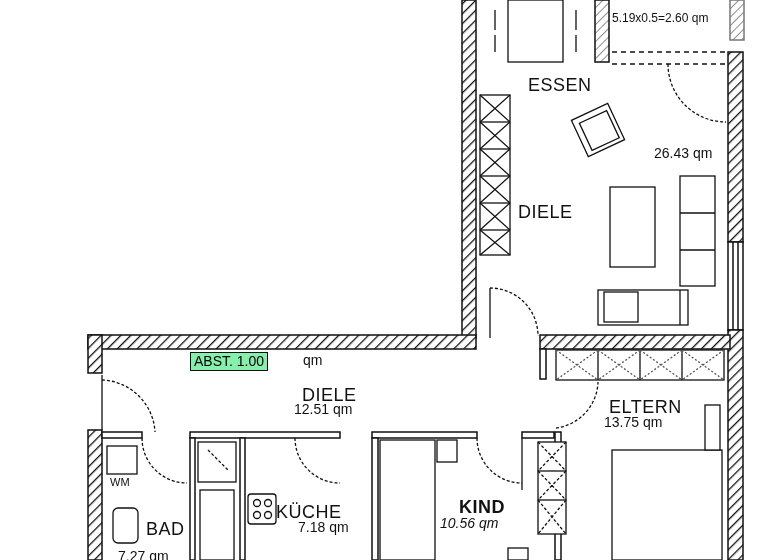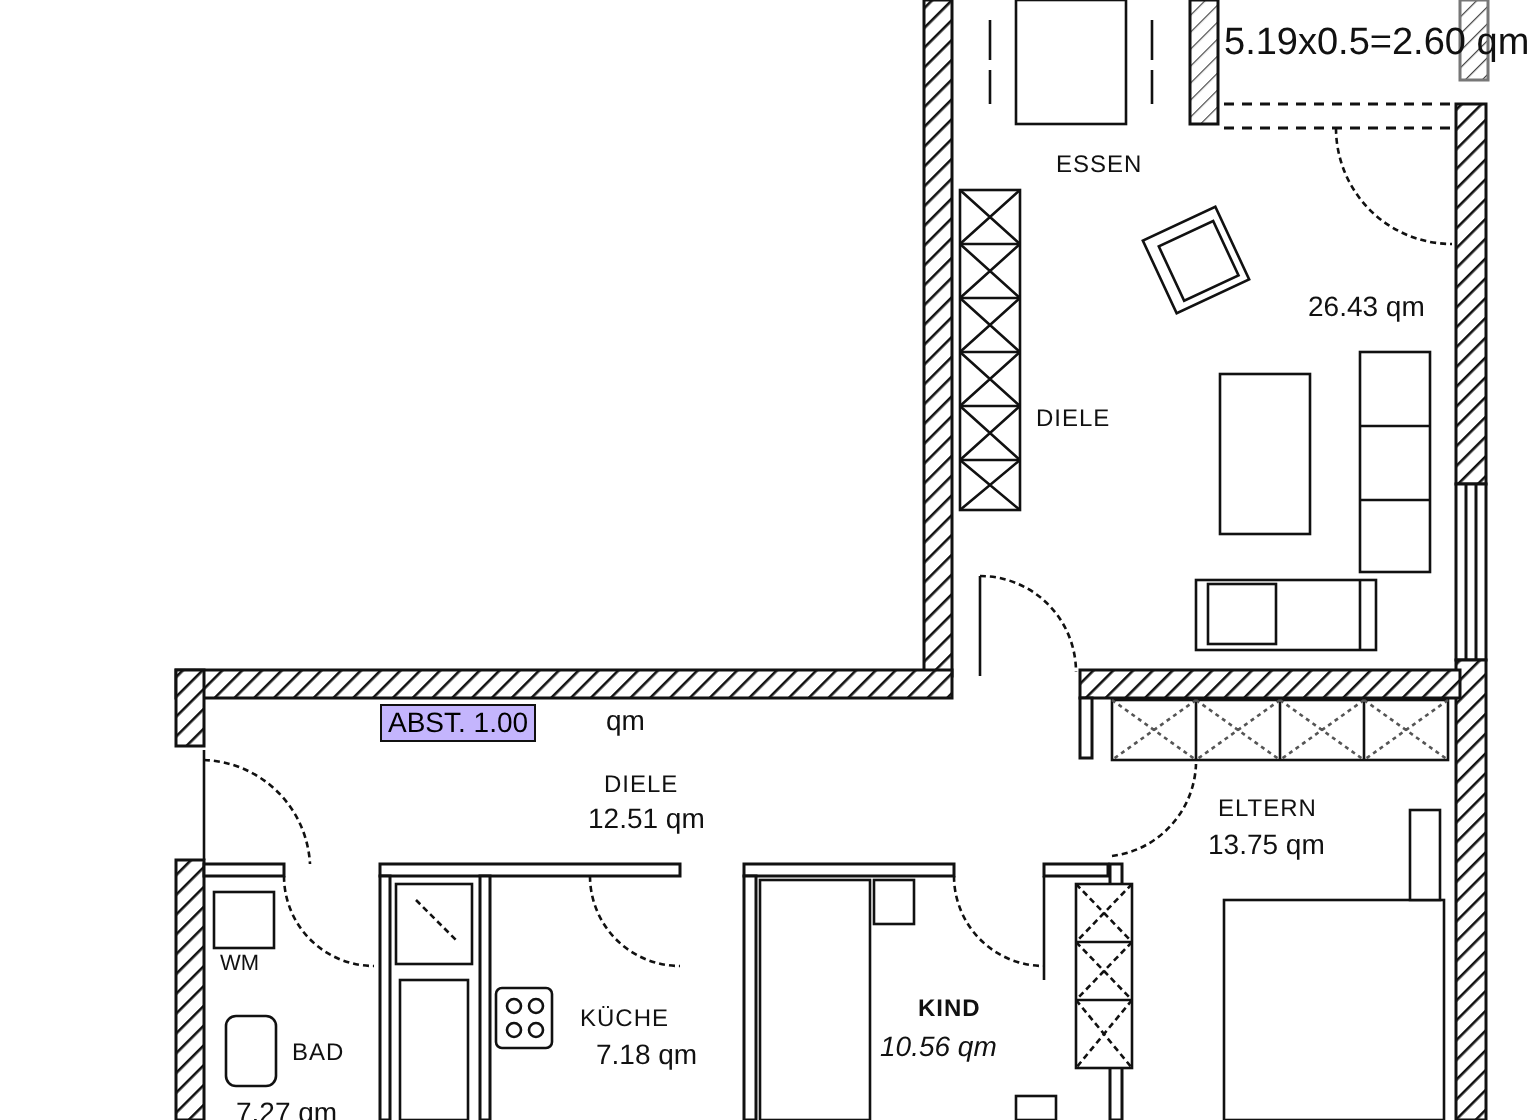--- a/index.html
+++ b/index.html
@@ -11,26 +11,26 @@
     }
     #plan { position: absolute; left: 0; top: 0; width: 768px; height: 560px; }
     .label {
       position: absolute;
       font-family: "Liberation Sans", "DejaVu Sans", sans-serif;
       color: #111;
       text-align: center;
       line-height: 1.05;
       white-space: nowrap;
     }
-    .room-name { font-size: 12px; letter-spacing: 0.5px; }
+    .room-name { font-size: 18px; letter-spacing: 0.5px; }
     .room-area { font-size: 14px; }
     .small { font-size: 11px; }
     .abst-box {
       position: absolute; border: 1.5px solid #111; padding: 0 3px;
-      font-size: 14px; line-height: 17px; background: #c4b5fd;
+      font-size: 14px; line-height: 17px; background: #86efac;
     }
   </style>
 </head>
 <body>
 
 <svg id="plan" viewBox="0 0 768 560" xmlns="http://www.w3.org/2000/svg">
   <defs>
     <pattern id="hatch" patternUnits="userSpaceOnUse" width="7" height="7" patternTransform="rotate(45)">
       <rect width="7" height="7" fill="#fff"></rect>
       <line x1="0" y1="0" x2="0" y2="7" stroke="#111" stroke-width="2.6"></line>
@@ -169,39 +169,39 @@
     <rect x="200" y="490" width="34" height="70"></rect>
 
     <rect x="248" y="494" width="28" height="30" rx="3"></rect>
     <circle cx="257" cy="503" r="3.5"></circle>
     <circle cx="268" cy="503" r="3.5"></circle>
     <circle cx="257" cy="515" r="3.5"></circle>
     <circle cx="268" cy="515" r="3.5"></circle>
   </g>
 </svg>
 
-<div class="label small" style="left:612px; top:12px; font-size:19px;">5.19x0.5=2.60 qm</div>
+<div class="label small" style="left:612px; top:12px; font-size:12px;">5.19x0.5=2.60 qm</div>
 
 <div class="label room-name" style="left:528px; top:76px;">ESSEN</div>
 
 <div class="label room-area" style="left:654px; top:146px;">26.43 qm</div>
 
 <div class="label room-name" style="left:518px; top:203px;">DIELE</div>
 
 <div class="abst-box" style="left:190px; top:352px;">ABST. 1.00</div>
 <div class="label room-area" style="left:303px; top:353px;">qm</div>
 
 <div class="label room-name" style="left:302px; top:386px;">DIELE</div>
 <div class="label room-area" style="left:294px; top:402px;">12.51 qm</div>
 
 <div class="label room-name" style="left:609px; top:398px;">ELTERN</div>
 <div class="label room-area" style="left:604px; top:415px;">13.75 qm</div>
 
 <div class="label small" style="left:110px; top:477px;">WM</div>
 
-<div class="label room-name" style="left:290px; top:503px;">KÜCHE</div>
+<div class="label room-name" style="left:276px; top:503px;">KÜCHE</div>
 <div class="label room-area" style="left:298px; top:520px;">7.18 qm</div>
 
 <div class="label room-name" style="left:459px; top:498px;font-weight:bold;">KIND</div>
 <div class="label room-area" style="left:440px; top:516px;font-style:italic;">10.56 qm</div>
 
 <div class="label room-name" style="left:146px; top:520px;">BAD</div>
 <div class="label room-area" style="left:118px; top:549px;">7.27 qm</div>
 
 </body></html>

